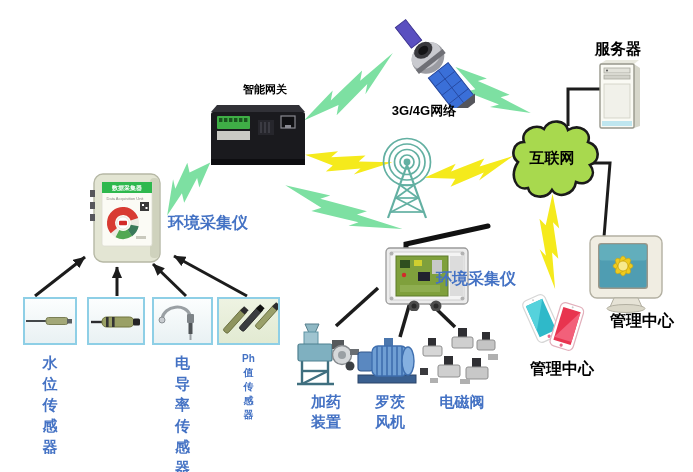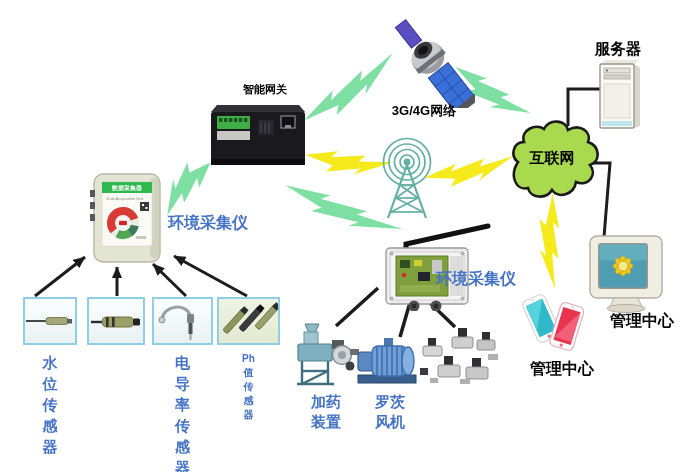--- a/index.html
+++ b/index.html
@@ -342,14 +342,15 @@
         <rect x="40" y="53" width="10" height="5" fill="#b0b0b0"></rect>
           <rect x="10" y="52" width="8" height="5" fill="#b0b0b0"></rect>
       </g>
     </svg>
   </div>
 
   <div class="lbl blue center" style="left:296px;top:392px;width:60px;font-size:15px;line-height:1.35;">加药
 装置</div>
   <div class="lbl blue center" style="left:362px;top:392px;width:56px;font-size:15px;line-height:1.35;">罗茨
 风机</div>
+  <div class="lbl blue center" style="left:424px;top:392px;width:76px;font-size:15px;line-height:1.35;">电磁阀</div>
 
 </div>
 
 </body></html>

